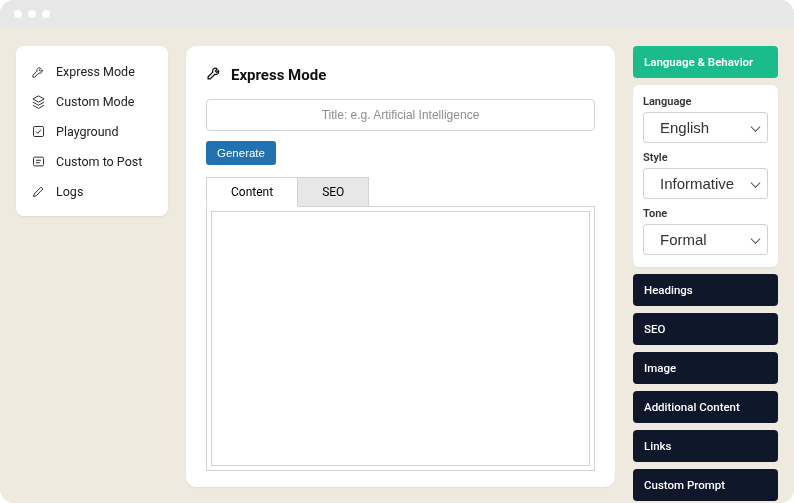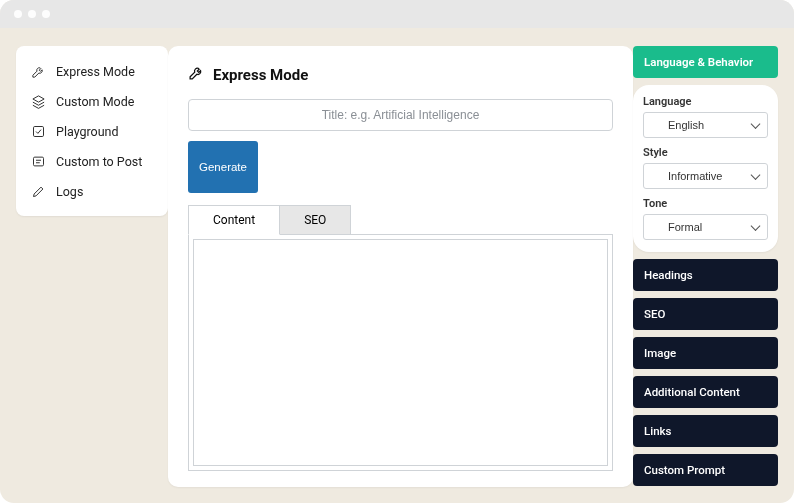--- a/index.html
+++ b/index.html
@@ -27,20 +27,21 @@
   padding-left: 14px;
   gap: 6px;
 }
 .dot {
   width: 8px; height: 8px; border-radius: 50%; background: #fdfdfd;
 }
 .app {
   flex: 1;
   display: flex;
   padding: 18px 16px 16px 16px;
+  gap: 18px;
   overflow: hidden;
 }
 
 .sidebar {
   width: 152px;
   background: #fff;
   border-radius: 8px;
   padding: 10px 10px;
   box-shadow: 0 1px 2px rgba(0,0,0,0.06);
   align-self: flex-start;
@@ -90,21 +91,21 @@
   color: #ef4444;
   margin-bottom: 10px;
   text-align: center;
 }
 .title-input::placeholder { color: #8a8f95; }
 .generate-btn {
   background: #2271b1;
   color: #fff;
   border: none;
   border-radius: 3px;
-  padding: 20px 11px;
+  padding: 6px 11px;
   font-size: 11.5px;
   cursor: pointer;
   margin-bottom: 12px;
   align-self: flex-start;
 }
 .tabs {
   display: flex;
   margin-bottom: -1px;
   position: relative;
   z-index: 1;
@@ -148,41 +149,41 @@
   background: #1abc8c;
   color: #fff;
   font-size: 11.5px;
   font-weight: 600;
   border-radius: 4px;
   padding: 9px 11px;
   cursor: pointer;
 }
 .panel-body {
   background: #fff;
-  border-radius: 16px;
+  border-radius: 6px;
   padding: 10px 10px 12px 10px;
   box-shadow: 0 1px 2px rgba(0,0,0,0.05);
 }
 .field-label {
   font-size: 11px;
   font-weight: 600;
   color: #333;
   margin-bottom: 4px;
   margin-top: 8px;
 }
 .field-label:first-child { margin-top: 0; }
 .select-wrap {
   position: relative;
 }
 .select {
   width: 100%;
   border: 1px solid #cfd3d7;
   border-radius: 3px;
-  padding: 6px 24px;
-  font-size: 11px;
+  padding: 6px 16px;
+  font-size: 15px;
   background: #fff;
   appearance: none;
   cursor: pointer;
   color: #333;
 }
 .select-wrap::after {
   content: "";
   position: absolute;
   right: 9px; top: 50%;
   width: 6px; height: 6px;

